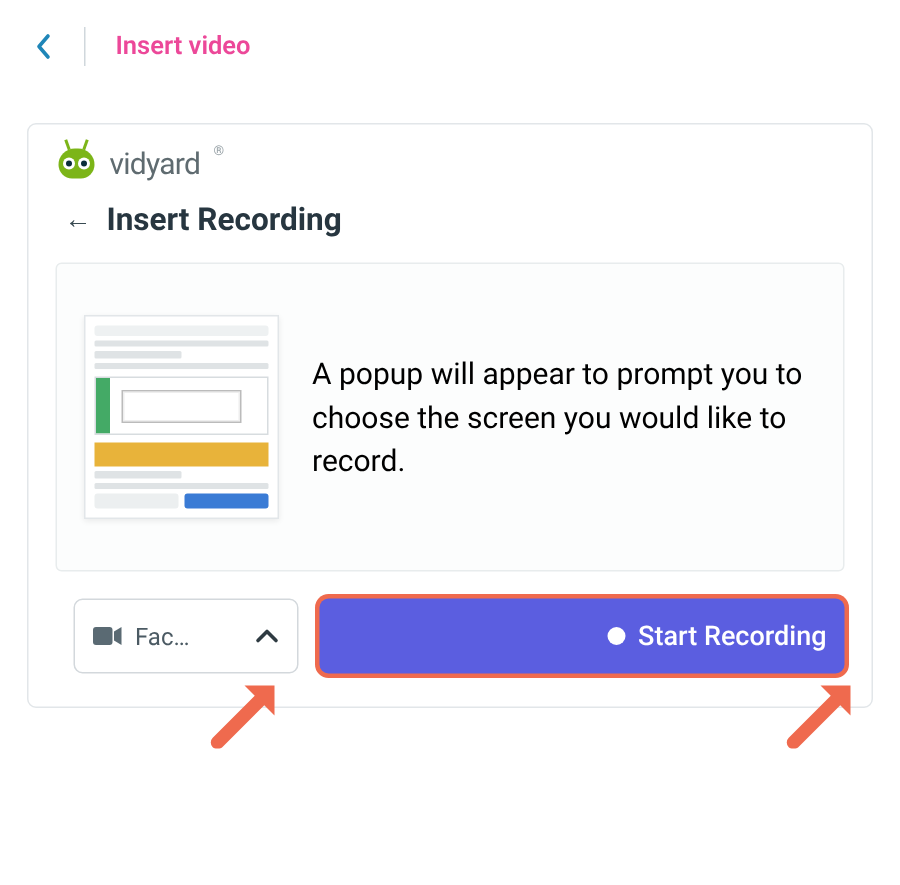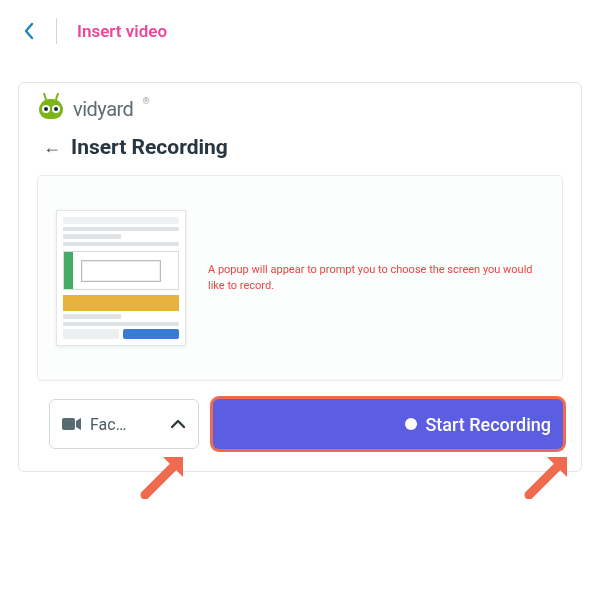--- a/index.html
+++ b/index.html
@@ -146,23 +146,23 @@
     height: 18px; background: #e8b33a;
   }
   .thumb .t-foot {
     margin-top: auto;
     display:flex; gap:4px;
   }
   .thumb .t-foot .b1 { flex:1; height:10px; background:#eceff0; border-radius:2px;}
   .thumb .t-foot .b2 { flex:1; height:10px; background:#3a7bd5; border-radius:2px;}
   .desc {
     flex: 1;
-    font-size: 11px;
+    font-size: 20px;
     line-height: 1.45;
-    color: #ef4444;
+    color: #000000;
   }
   .controls {
     display: flex;
     gap: 14px;
   }
   .ctl {
     border: 1px solid #d3d8dc;
     border-radius: 6px;
     height: 50px;
     display: flex;

